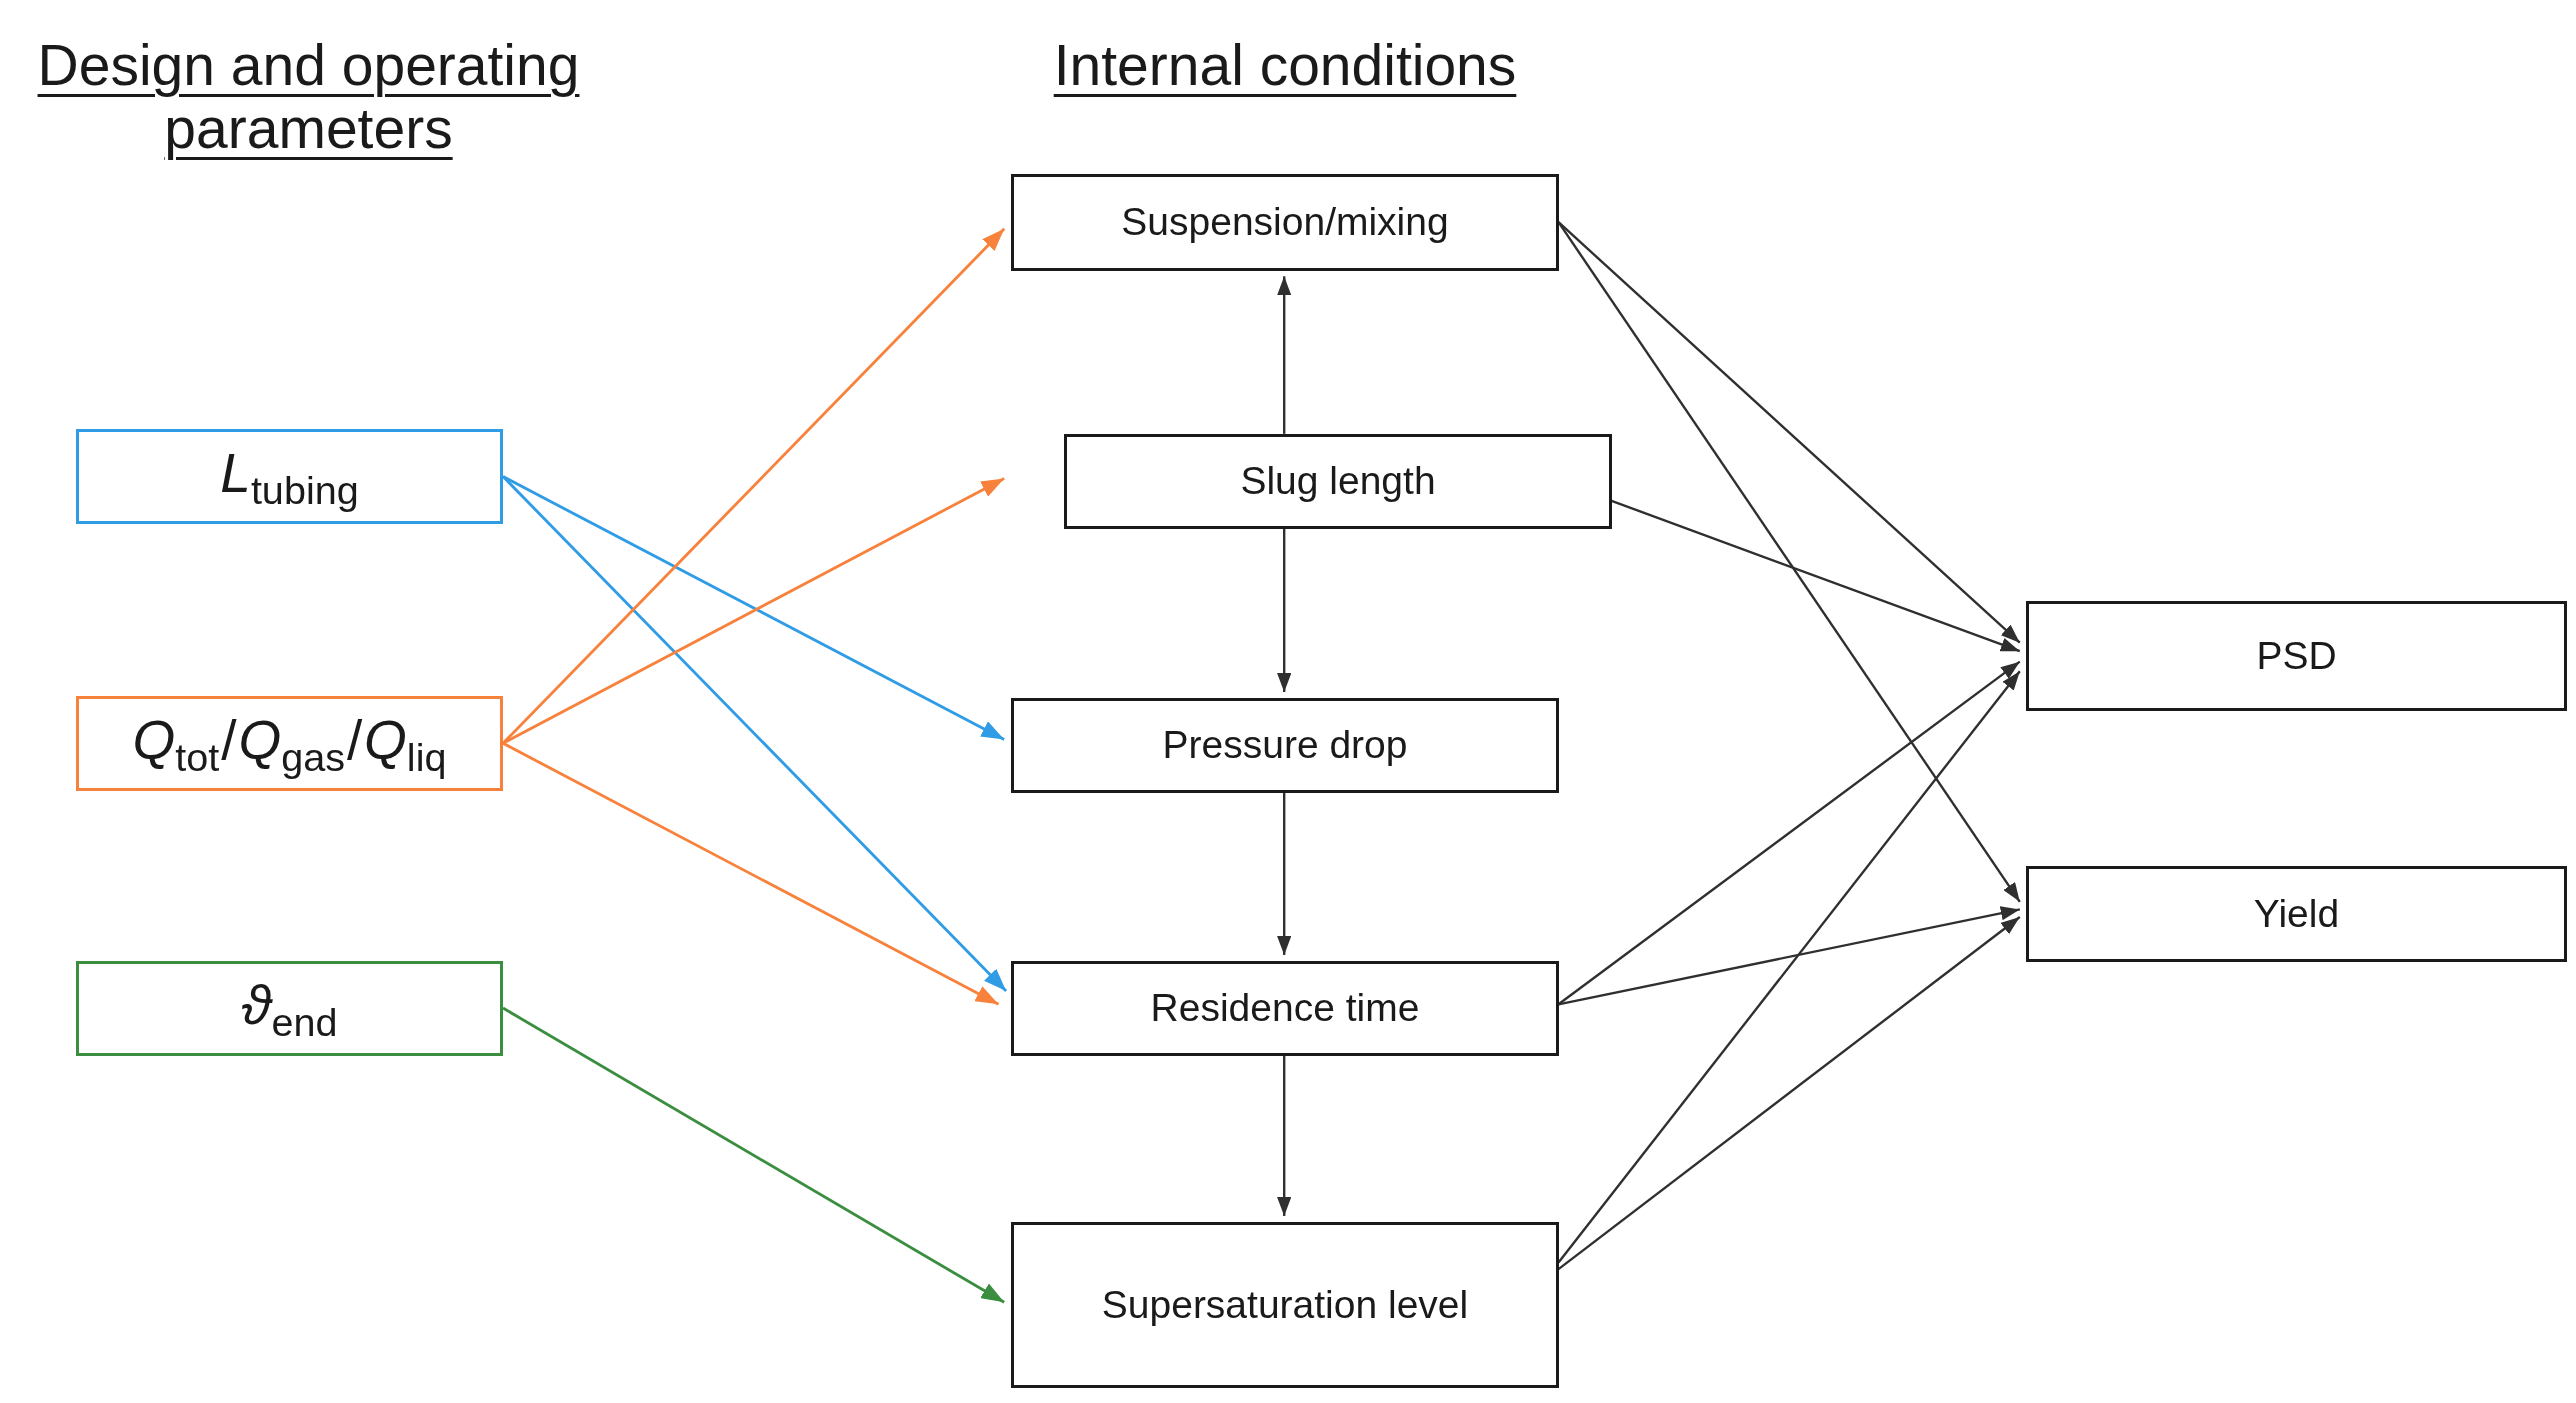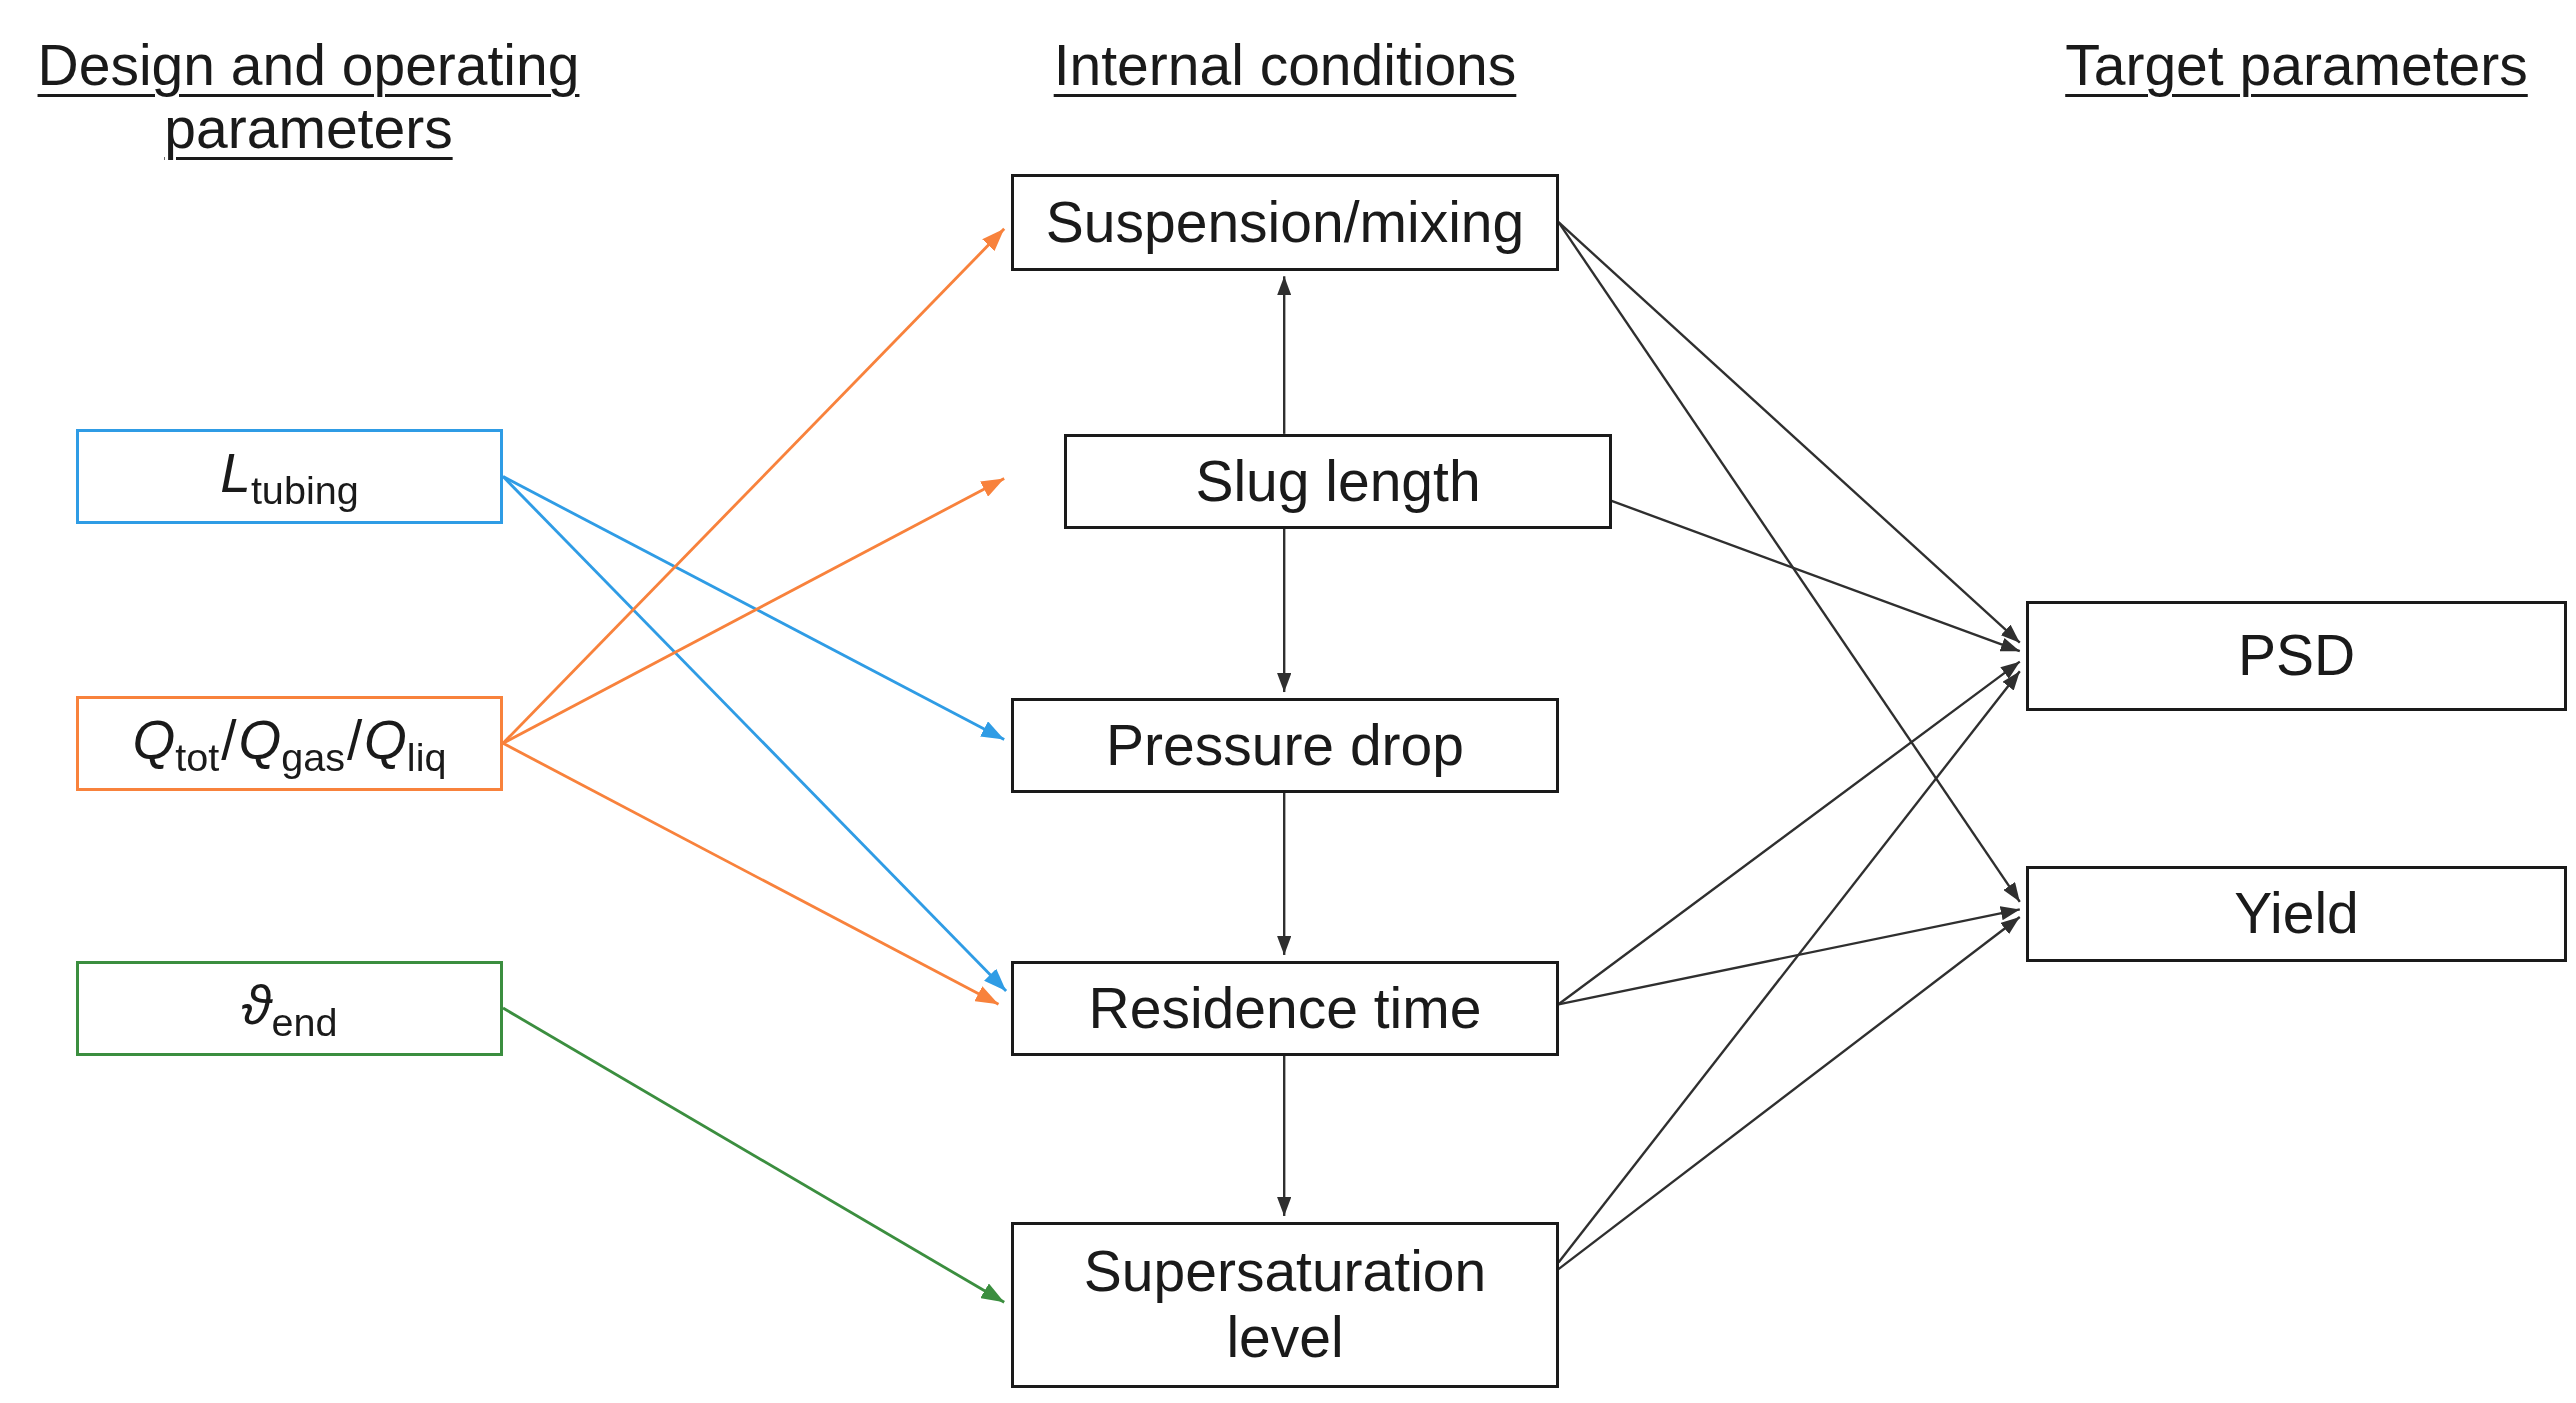--- a/index.html
+++ b/index.html
@@ -10,21 +10,21 @@
   }
   #edge-layer{position:absolute;left:0;top:0;width:2576px;height:1404px;}
   .heading{
     position:absolute;text-align:center;font-size:57px;line-height:1.12;color:#1a1a1a;
     text-decoration:underline;text-decoration-thickness:3.3px;text-underline-offset:8.5px;margin-top:26px;
   }
   .node{
     position:absolute;display:flex;align-items:center;justify-content:center;
     background:#ffffff;border:3.8px solid #1a1a1a;box-sizing:border-box;text-align:center;
   }
-  .node .lbl{font-size:57px;line-height:1.15;color:#1a1a1a;}
+  .node .lbl{font-size:39px;line-height:1.15;color:#1a1a1a;}
   .node.tall{padding:0 57px;}
   .left-node .lbl{font-size:55px;}
   .left-node i{font-style:italic;}
   .left-node sub{font-size:0.72em;line-height:1;}
   .left-node .sep{padding:0 1.9px;}
 </style>
 </head>
 <body>
 
 <div id="canvas">
@@ -58,21 +58,20 @@
       <line x1="1642" y1="234" x2="2128" y2="950" stroke="#2F2F2F" stroke-width="2.5" marker-end="url(#arrow-black)"></line>
       <line x1="1642" y1="507" x2="2128" y2="686" stroke="#2F2F2F" stroke-width="2.5" marker-end="url(#arrow-black)"></line>
       <line x1="1642" y1="1058" x2="2128" y2="697" stroke="#2F2F2F" stroke-width="2.5" marker-end="url(#arrow-black)"></line>
       <line x1="1642" y1="1058" x2="2128" y2="958" stroke="#2F2F2F" stroke-width="2.5" marker-end="url(#arrow-black)"></line>
       <line x1="1642" y1="1330" x2="2128" y2="707" stroke="#2F2F2F" stroke-width="2.5" marker-end="url(#arrow-black)"></line>
       <line x1="1642" y1="1337" x2="2128" y2="966" stroke="#2F2F2F" stroke-width="2.5" marker-end="url(#arrow-black)"></line>
     </svg>
 
   <div class="heading" style="left:0;top:7.6px;width:617px">Design and operating parameters</div>
   <div class="heading" style="left:1011px;top:7.6px;width:548px">Internal conditions</div>
-  <div class="heading" style="left:2026px;top:7.6px;width:541px">Target parameters</div>
 
   <div class="node left-node" style="left: 76px; top: 429px; width: 427px; height: 95px; border-color: rgb(47, 156, 229); color: rgb(47, 156, 229);">
     <span class="lbl"><i>L</i><sub>tubing</sub></span>
   </div>
 
   <div class="node left-node" style="left: 76px; top: 696px; width: 427px; height: 95px; border-color: rgb(248, 130, 60); color: rgb(248, 130, 60);">
     <span class="lbl"><i>Q</i><sub>tot</sub><span class="sep">/</span><i>Q</i><sub>gas</sub><span class="sep">/</span><i>Q</i><sub>liq</sub></span>
   </div>
 
   <div class="node left-node" style="left: 76px; top: 961px; width: 427px; height: 95px; border-color: rgb(59, 142, 63); color: rgb(59, 142, 63);">

